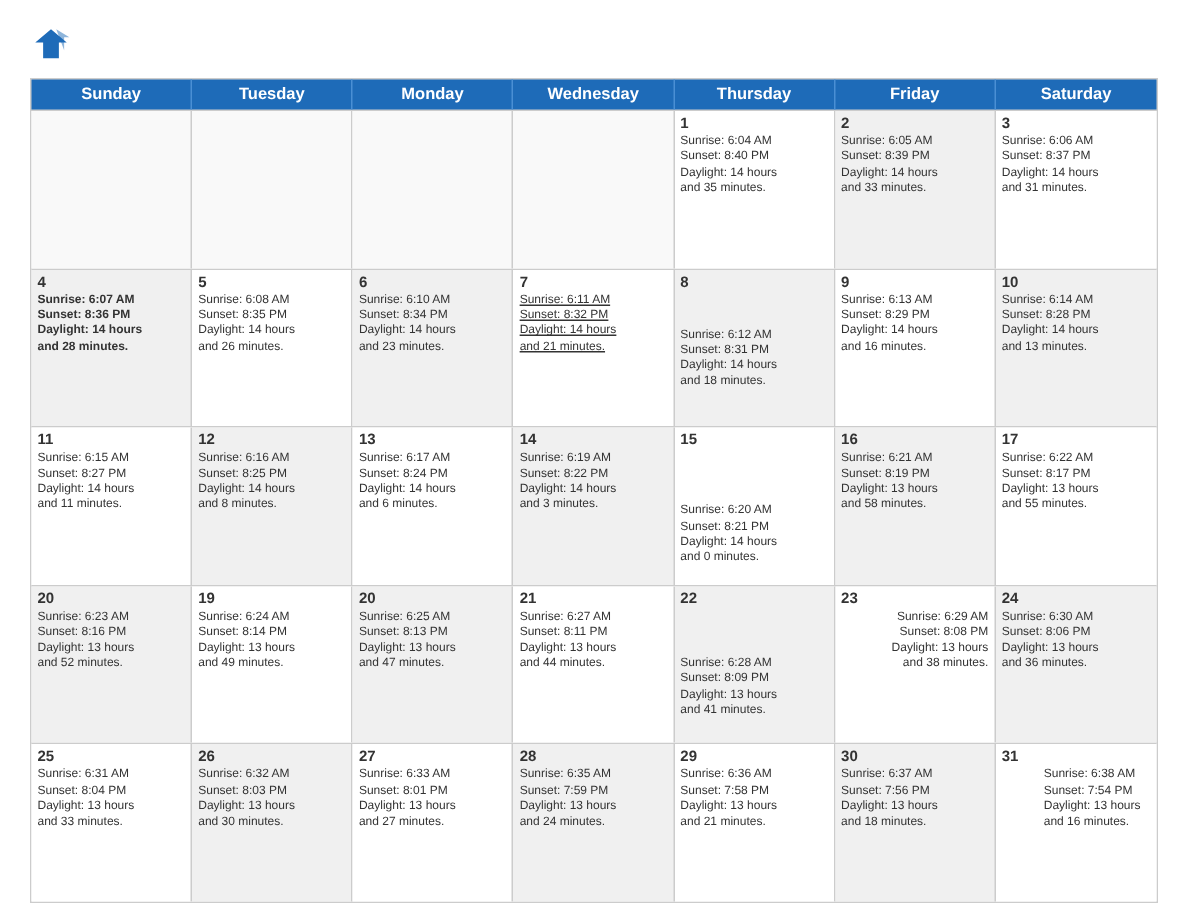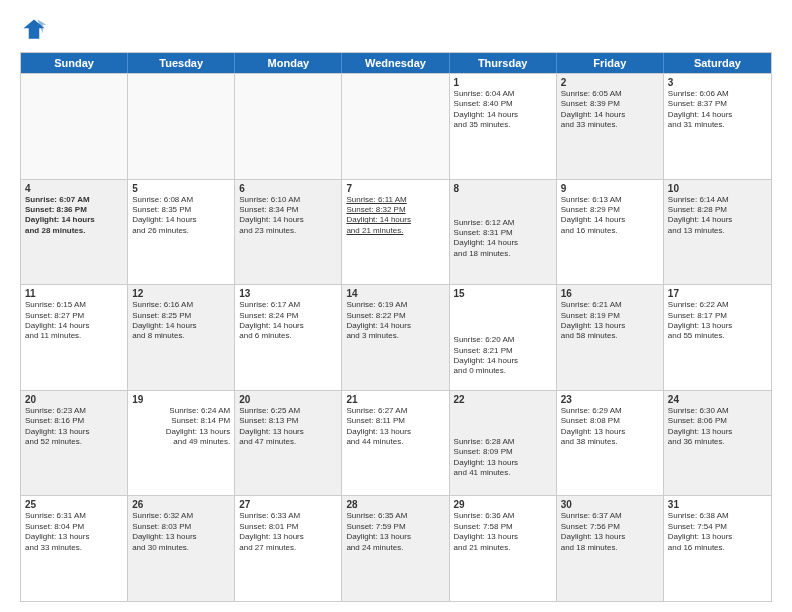--- a/index.html
+++ b/index.html
@@ -283,21 +283,21 @@
         <div class="cal-row">
           <div class="cal-cell shaded">
             <div class="day-number">20</div>
             <div class="cell-text" style="white-space: pre-line;">Sunrise: 6:23 AM
 Sunset: 8:16 PM
 Daylight: 13 hours
 and 52 minutes.</div>
           </div>
           <div class="cal-cell">
             <div class="day-number">19</div>
-            <div class="cell-text" style="white-space: pre-line; text-align: right;">Sunrise: 6:24 AM
+            <div class="cell-text" style="white-space: pre-line;">Sunrise: 6:24 AM
 Sunset: 8:14 PM
 Daylight: 13 hours
 and 49 minutes.</div>
           </div>
           <div class="cal-cell shaded">
             <div class="day-number">20</div>
             <div class="cell-text" style="white-space: pre-line;">Sunrise: 6:25 AM
 Sunset: 8:13 PM
 Daylight: 13 hours
 and 47 minutes.</div>
@@ -311,21 +311,21 @@
           </div>
           <div class="cal-cell shaded">
             <div class="day-number">22</div>
             <div class="cell-text" style="white-space: pre-line; margin-top: 32px;">Sunrise: 6:28 AM
 Sunset: 8:09 PM
 Daylight: 13 hours
 and 41 minutes.</div>
           </div>
           <div class="cal-cell">
             <div class="day-number">23</div>
-            <div class="cell-text" style="white-space: pre-line;">Sunrise: 6:29 AM
+            <div class="cell-text" style="white-space: pre-line; text-align: right;">Sunrise: 6:29 AM
 Sunset: 8:08 PM
 Daylight: 13 hours
 and 38 minutes.</div>
           </div>
           <div class="cal-cell shaded">
             <div class="day-number">24</div>
             <div class="cell-text" style="white-space: pre-line;">Sunrise: 6:30 AM
 Sunset: 8:06 PM
 Daylight: 13 hours
 and 36 minutes.</div>
@@ -369,21 +369,21 @@
           </div>
           <div class="cal-cell shaded">
             <div class="day-number">30</div>
             <div class="cell-text" style="white-space: pre-line;">Sunrise: 6:37 AM
 Sunset: 7:56 PM
 Daylight: 13 hours
 and 18 minutes.</div>
           </div>
           <div class="cal-cell">
             <div class="day-number">31</div>
-            <div class="cell-text" style="white-space: pre-line;">Sunrise: 6:38 AM
+            <div class="cell-text" style="white-space: pre-line; margin-left: 28px;">Sunrise: 6:38 AM
 Sunset: 7:54 PM
 Daylight: 13 hours
 and 16 minutes.</div>
           </div>
         </div>
       </div>
   </div>
 </div>
 
 </body></html>

